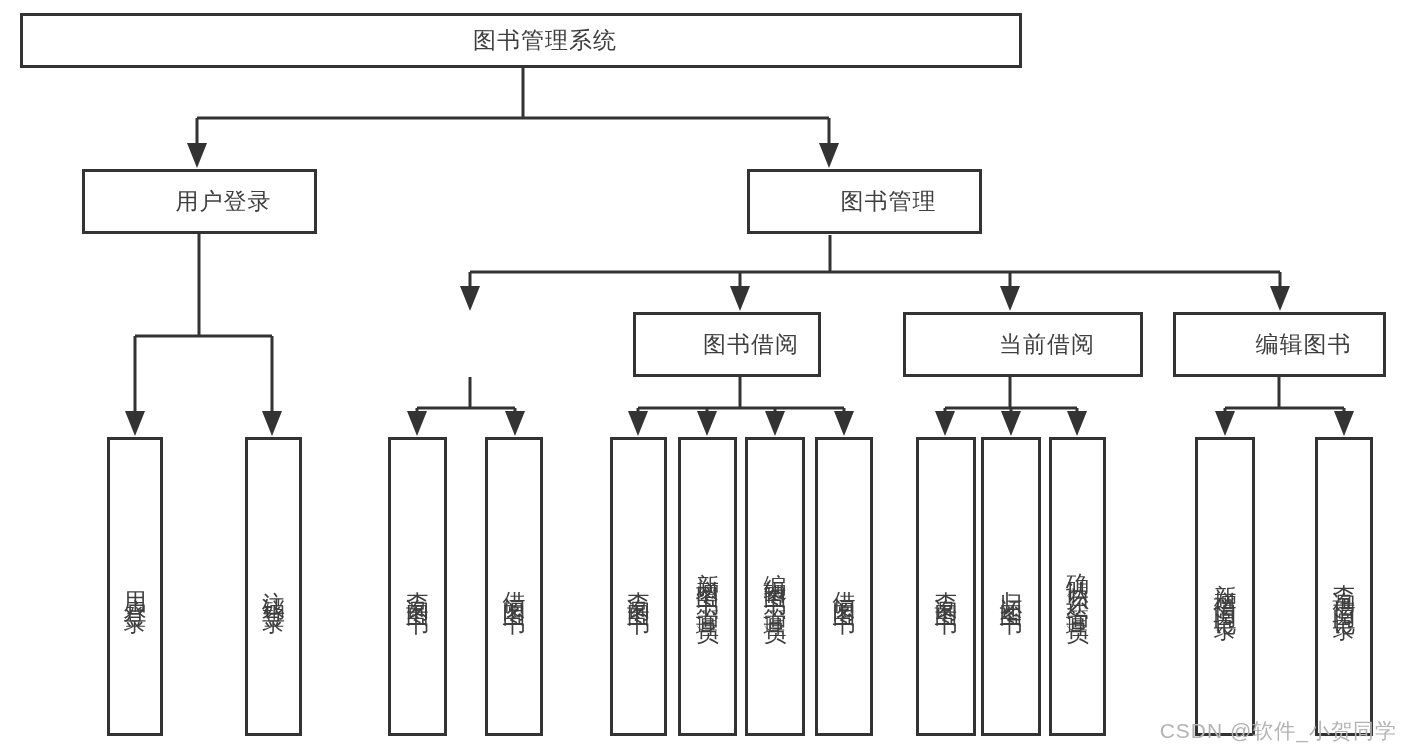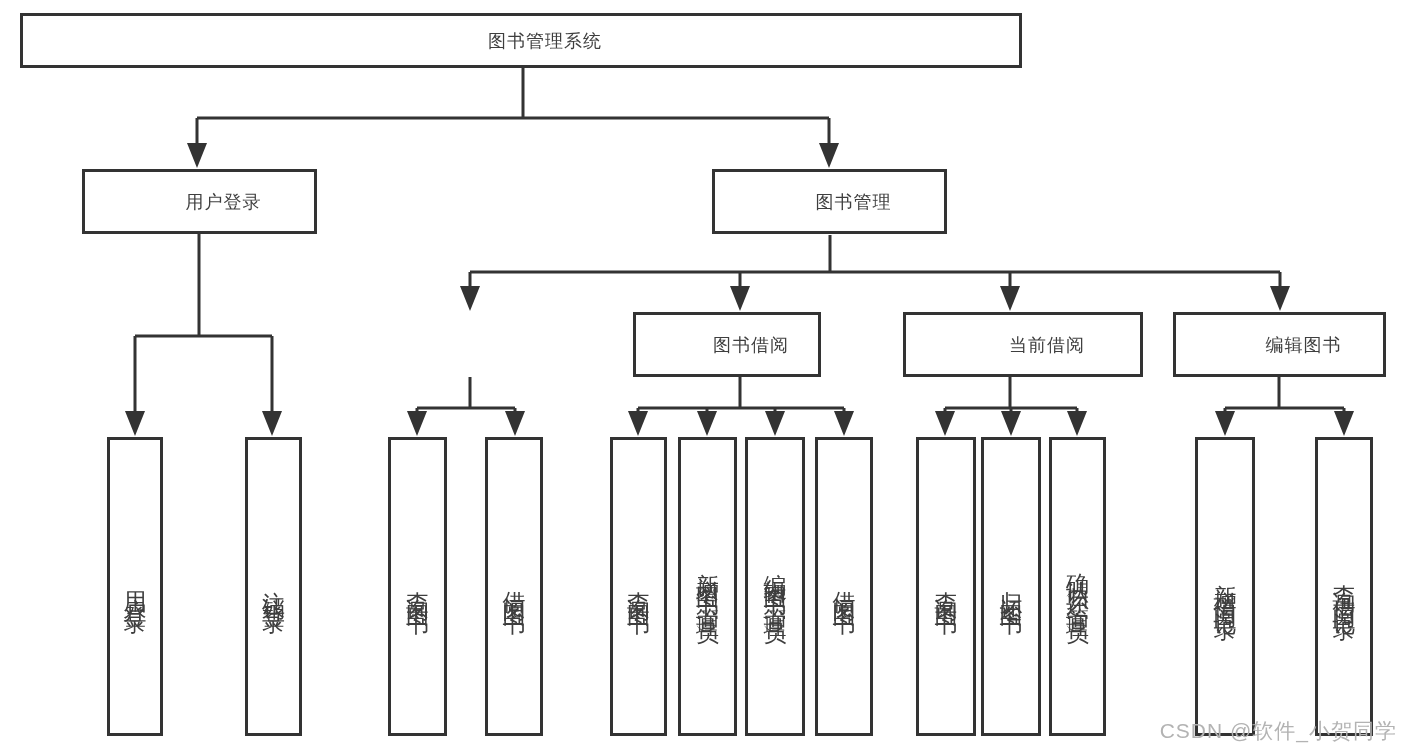--- a/index.html
+++ b/index.html
@@ -16,37 +16,37 @@
     position:absolute;
     box-sizing:border-box;
     border:3px solid #333333;
     background:#ffffff;
     display:flex;
     align-items:center;
     justify-content:center;
     z-index:2;
   }
   .box.h{
-    font-size:18px;
+    font-size:23px;
     letter-spacing:1px;
     white-space:nowrap;
     padding-left:48px;
   }
   .box.v span{
     writing-mode:vertical-rl;
     text-orientation:mixed;
     font-size:23px;
     letter-spacing:7px;
     line-height:1;
   }
   
   #n-root{left:20px;top:13px;width:1002px;height:55px;}
   
   #n-user-login{left:82px;top:169px;width:235px;height:65px;}
-  #n-book-mgmt{left:712px;top:169px;width:235px;height:65px;}
+  #n-book-mgmt{left:747px;top:169px;width:235px;height:65px;}
   
   #n-new-book{left:362px;top:312px;width:215px;height:65px;}
   #n-book-borrow{left:633px;top:312px;width:188px;height:65px;text-align:right;}
   #n-current-borrow{left:903px;top:312px;width:240px;height:65px;text-align:center;}
   #n-borrow-record{left:1173px;top:312px;width:213px;height:65px;}
   
   .leaf{top:437px;height:299px;}
   #l-user-login{left:107px;width:56px;}
   #l-logout{left:245px;width:57px;}
   #l-nb-query{left:388px;width:59px;}

